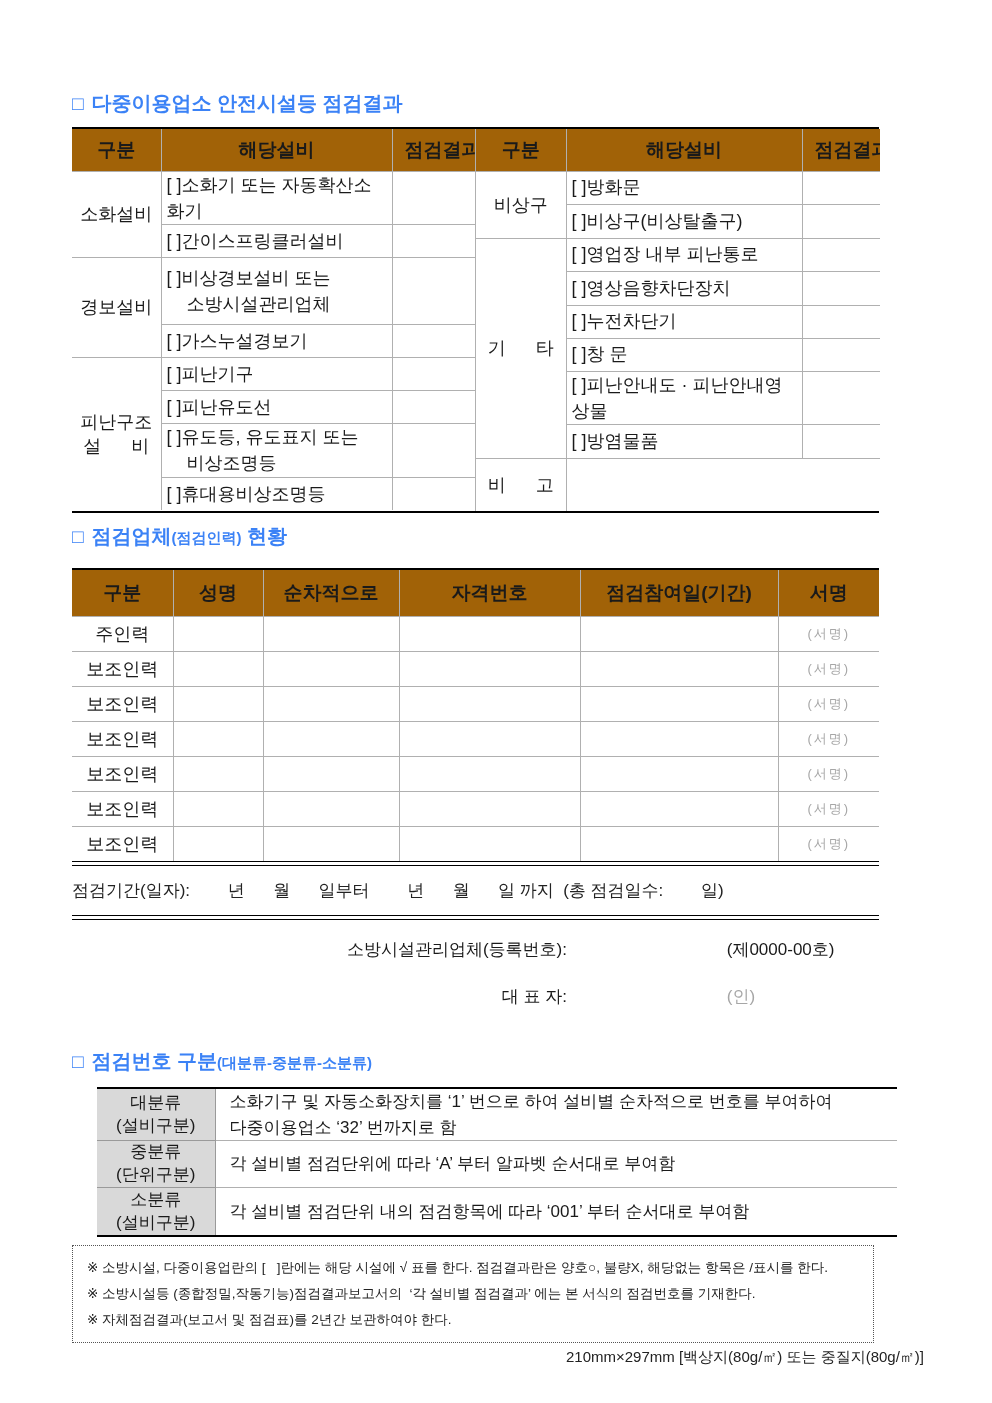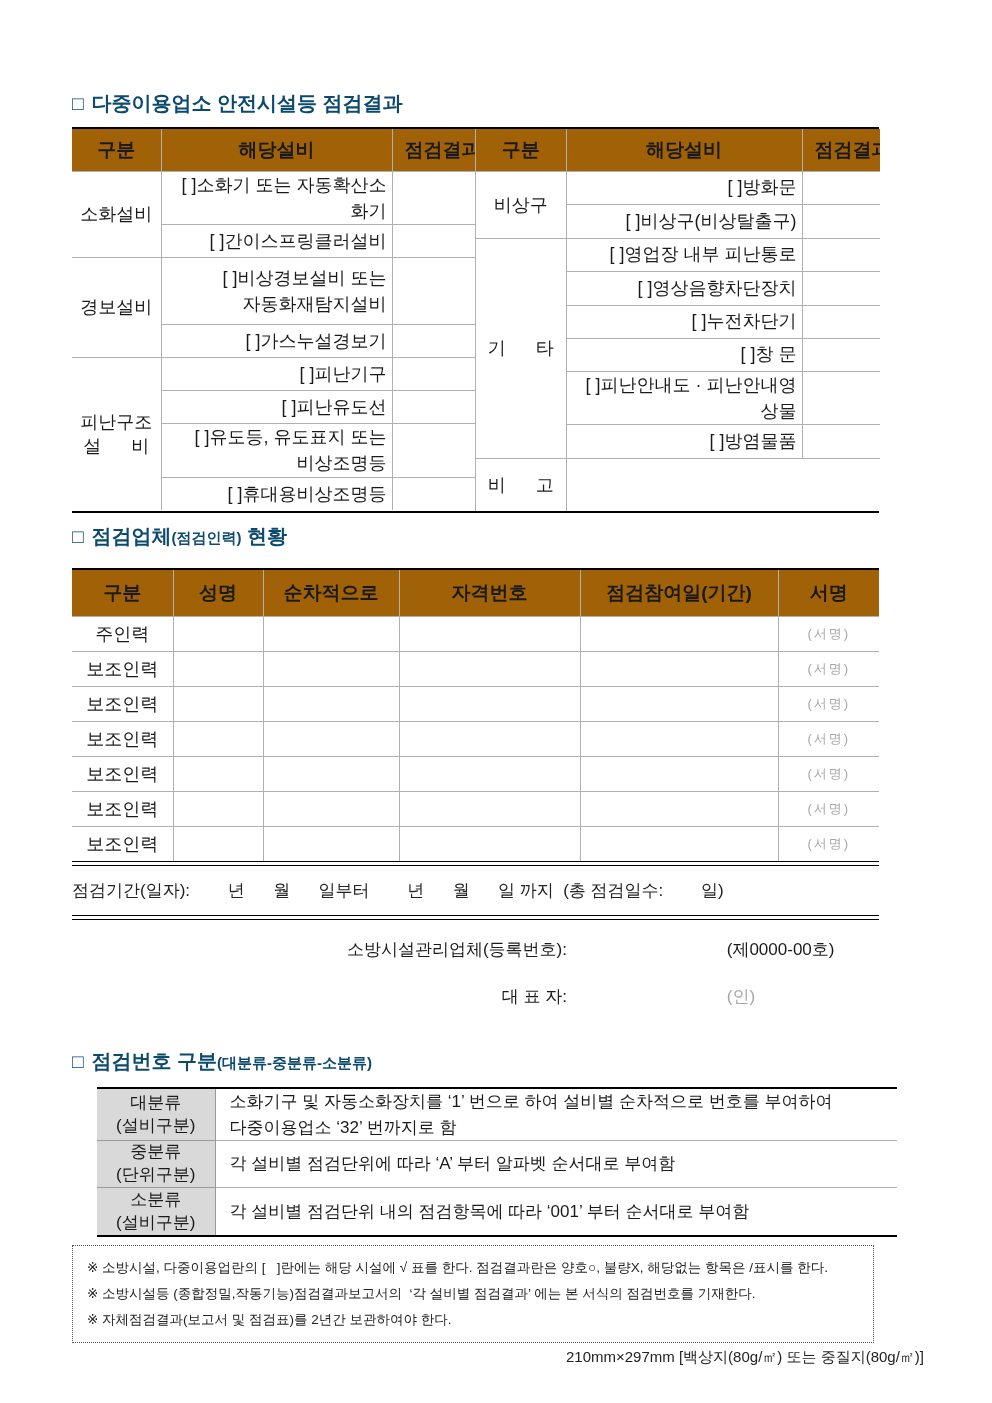--- a/index.html
+++ b/index.html
@@ -1,29 +1,29 @@
 <!DOCTYPE html>
 <html><head>
 <meta charset="utf-8">
 <style>
   html,body{margin:0;padding:0;}
   body{
     width:992px;height:1403px;position:relative;background:#ffffff;
     font-family:"Liberation Sans","DejaVu Sans",sans-serif;color:#1a1a1a;
   }
   .abs{position:absolute;}
-  .sec-title{font-size:20px;font-weight:bold;color:#0c4a6e;white-space:nowrap;}
+  .sec-title{font-size:20px;font-weight:bold;color:#3b82f6;white-space:nowrap;}
   .sec-title .bullet{font-size:19px;margin-right:8px;}
   .sec-title .paren{font-size:15px;}
   
   .grid{border-collapse:collapse;table-layout:fixed;border-style:hidden;}
   .grid th,.grid td{border:1px solid #b0b0b0;padding:0 5px;overflow:hidden;vertical-align:middle;}
   .hrow th{background:#a16207;font-weight:bold;text-align:center;font-size:19px;white-space:nowrap;padding:0 12px;}
   .cat{text-align:center;white-space:pre-wrap;font-size:18px;}
-  .item{white-space:pre-wrap;font-size:18px;padding-left:10px;line-height:1.45;text-align:right;}
+  .item{white-space:pre-wrap;font-size:18px;padding-left:10px;line-height:1.45;}
   .res{background:#fff;}
   .h33{height:33px}.h34{height:34px}.h35{height:35px}.h42{height:42px}.h46{height:46px}
   .h47{height:42px}.h48{height:48px}.h49{height:49px}.h53{height:53px}.h54{height:54px}.h67{height:67px}
   .t1wrap{display:flex;border-top:2px solid #000;border-bottom:2px solid #000;}
   .vdiv{border-left:1px solid #b0b0b0;}
   .t2wrap{border-top:2px solid #000;}
   .sign{color:#a6a6a6;font-size:13px;text-align:center;letter-spacing:2px;white-space:nowrap;}
   .drule{border-top:1px solid #000;border-bottom:1px solid #000;height:3px;}
   .period{height:49px;display:flex;align-items:center;font-size:17px;white-space:pre;color:#222;}
   .company-row{font-size:17px;margin-bottom:24px;white-space:nowrap;}
@@ -64,21 +64,21 @@
           <td class="item">[ ]소화기 또는 자동확산소화기</td>
           <td class="res"></td>
         </tr>
         <tr class="h33">
           <td class="item">[ ]간이스프링클러설비</td>
           <td class="res"></td>
         </tr>
         <tr class="h67">
           <td rowspan="2" class="cat">경보설비</td>
           <td class="item">[ ]비상경보설비 또는
-    자동화재탐지설비</td>
+    소방시설관리업체</td>
           <td class="res"></td>
         </tr>
         <tr class="h33">
           <td class="item">[ ]가스누설경보기</td>
           <td class="res"></td>
         </tr>
         <tr class="h33">
           <td rowspan="4" class="cat">피난구조
 설      비</td>
           <td class="item">[ ]피난기구</td>

